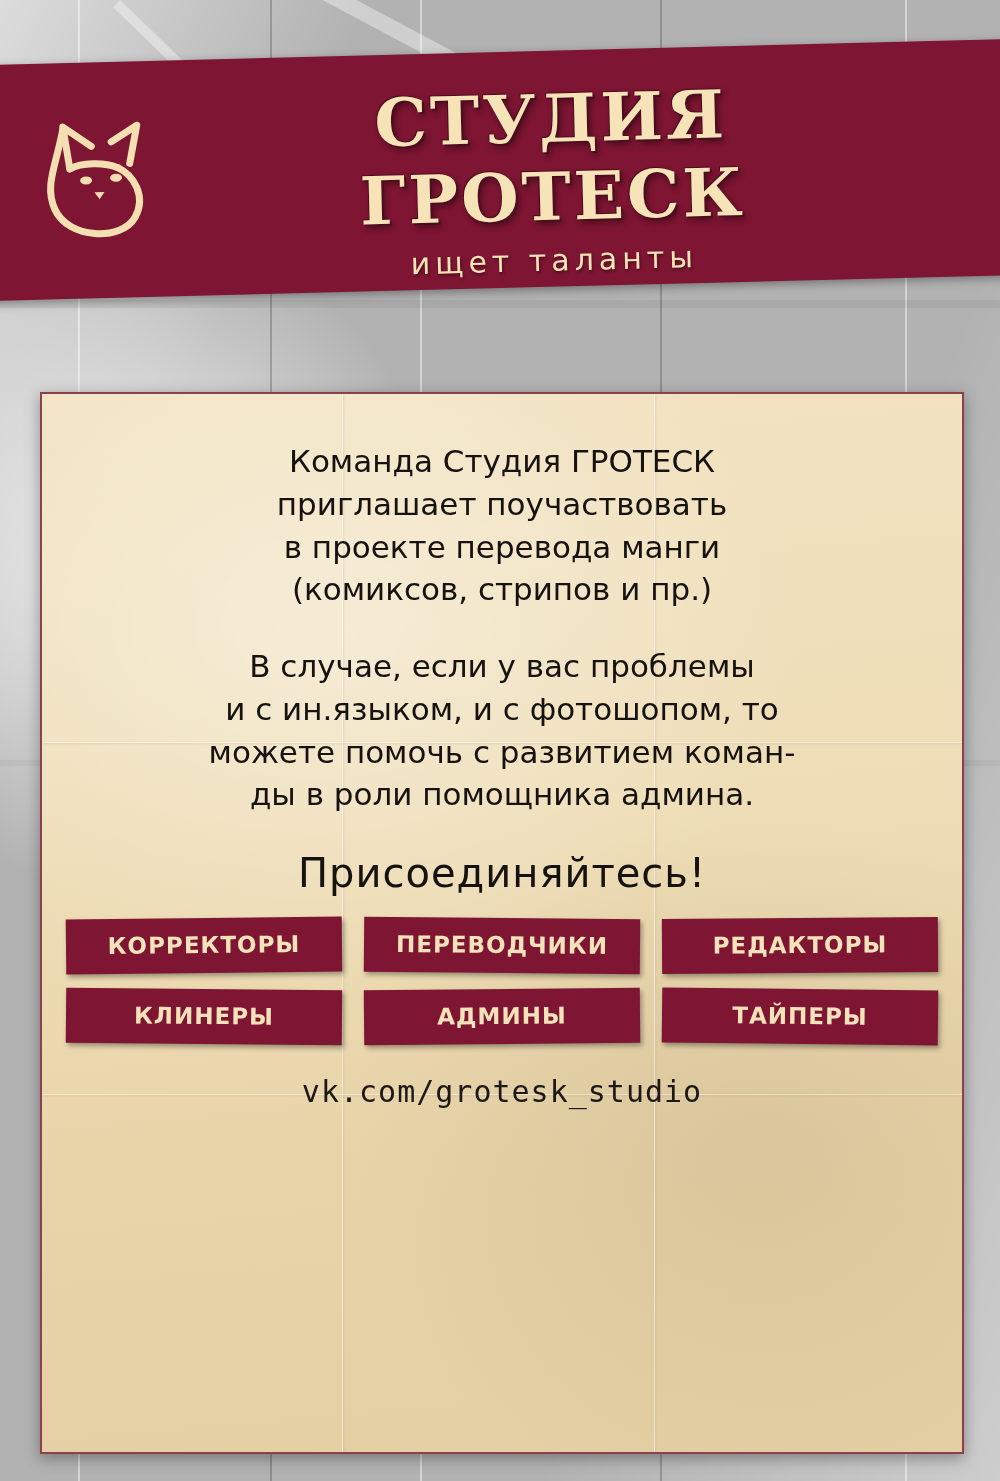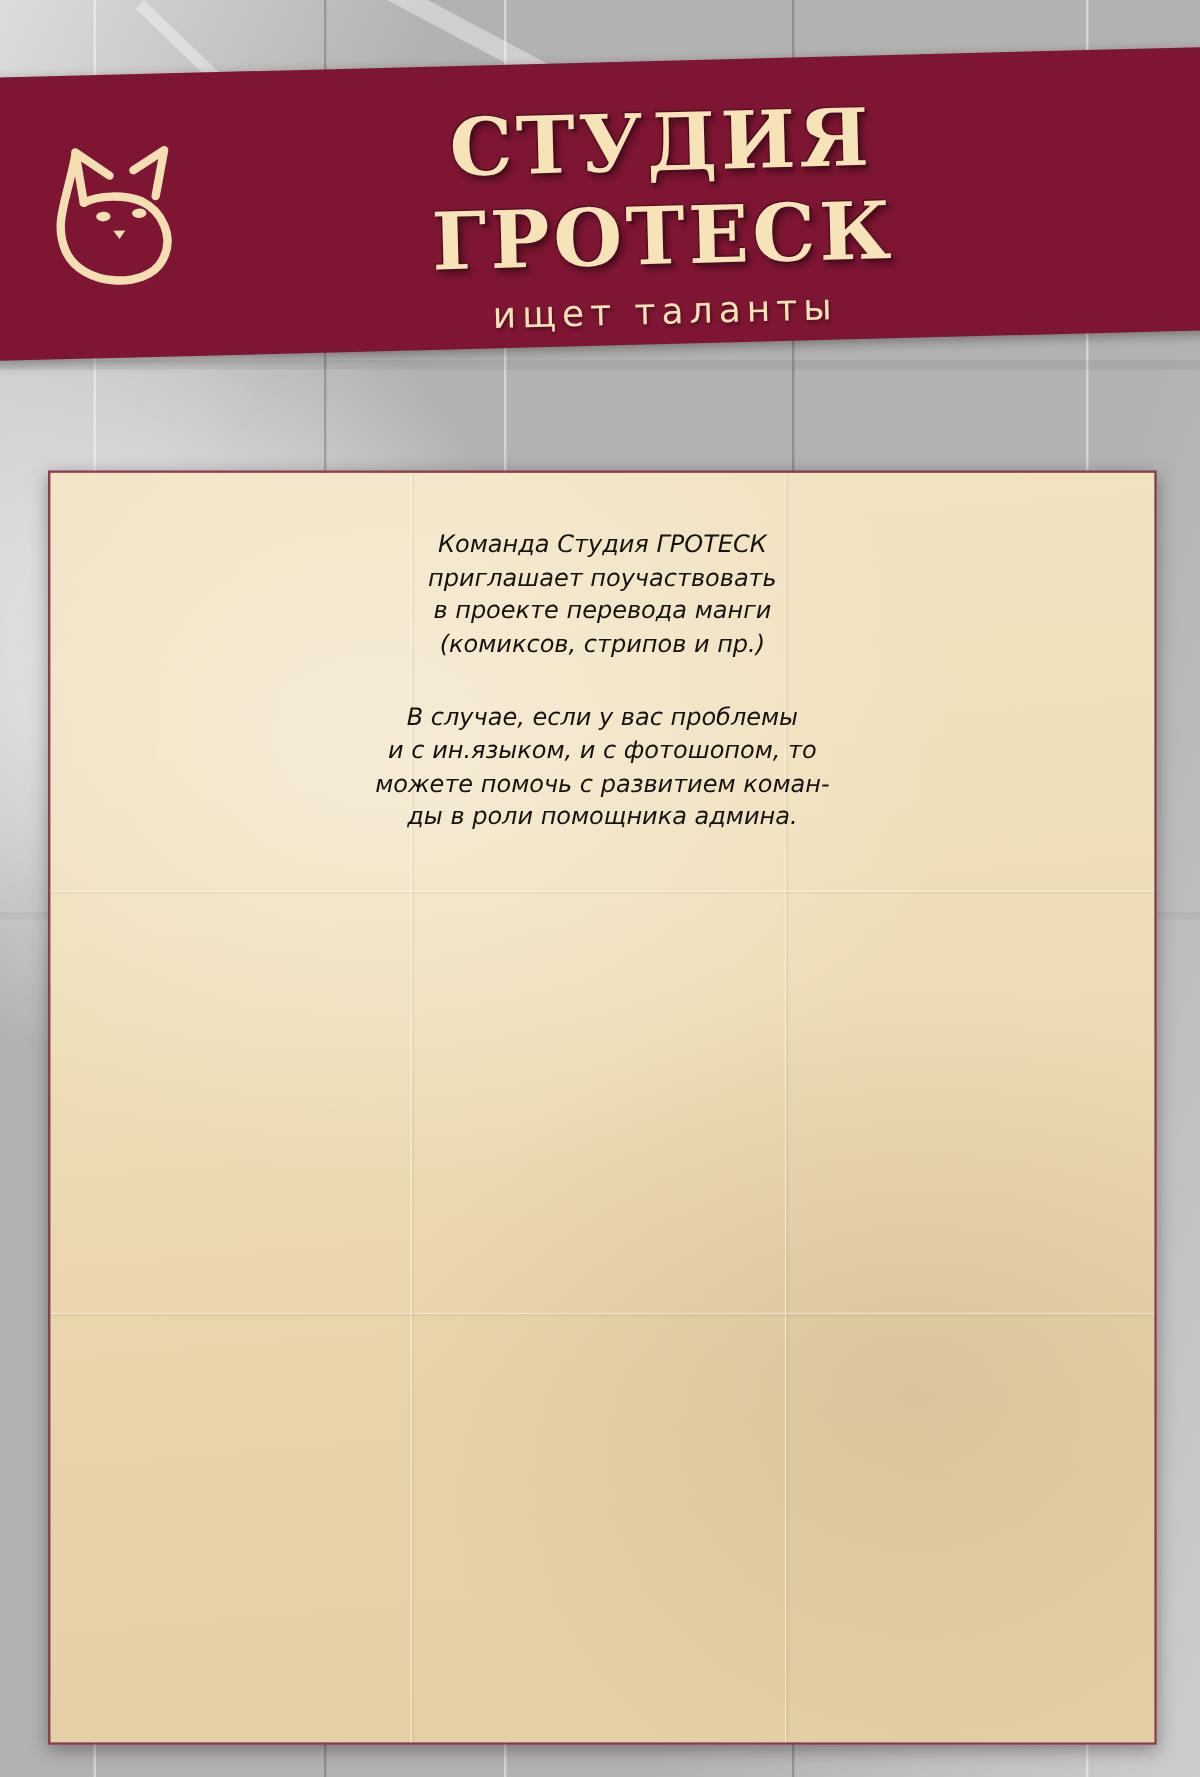--- a/index.html
+++ b/index.html
@@ -150,25 +150,24 @@
   }
   .headline {
     font-family: "DejaVu Sans", sans-serif;
     font-size: 41px;
     letter-spacing: 1px;
     margin: 0 0 36px 0;
     color: #16120f;
   }
   .para {
     font-family: "DejaVu Sans", sans-serif;
-    font-size: 20px;
+    font-size: 31px;
     line-height: 1.38;
     margin: 0 0 34px 0;
     color: #16120f;
-    font-style: italic;
   }
   .para:last-of-type { margin-bottom: 0; }
   .join {
     font-family: "DejaVu Sans", sans-serif;
     font-size: 40px;
     letter-spacing: 1px;
     margin: 32px 0 22px 0;
     color: #16120f;
   }
 
@@ -257,18 +256,28 @@
   <div class="card">
     <div class="card-ghost"></div>
     <div class="card-fold" style="left:300px;"></div>
     <div class="card-fold" style="left:612px;"></div>
     <div class="card-foldh" style="top:348px;"></div>
     <div class="card-foldh" style="top:700px;"></div>
 
     <div class="card-content">
       <div class="para">Команда Студия ГРОТЕСК<br>приглашает поучаствовать<br>в проекте перевода манги<br>(комиксов, стрипов и пр.)</div>
       <div class="para">В случае, если у вас проблемы<br>и с ин.языком, и с фотошопом, то<br>можете помочь с развитием коман-<br>ды в роли помощника админа.</div>
+      <div class="join">Присоединяйтесь!</div>
     </div>
 
-
+    <div class="roles">
+      <button class="role-btn">КОРРЕКТОРЫ</button>
+      <button class="role-btn">ПЕРЕВОДЧИКИ</button>
+      <button class="role-btn">РЕДАКТОРЫ</button>
+      <button class="role-btn">КЛИНЕРЫ</button>
+      <button class="role-btn">АДМИНЫ</button>
+      <button class="role-btn">ТАЙПЕРЫ</button>
+    </div>
+
+    <a class="vk-link" href="#">vk.com/grotesk_studio</a>
   </div>
 
 </div>
 
 </body></html>

